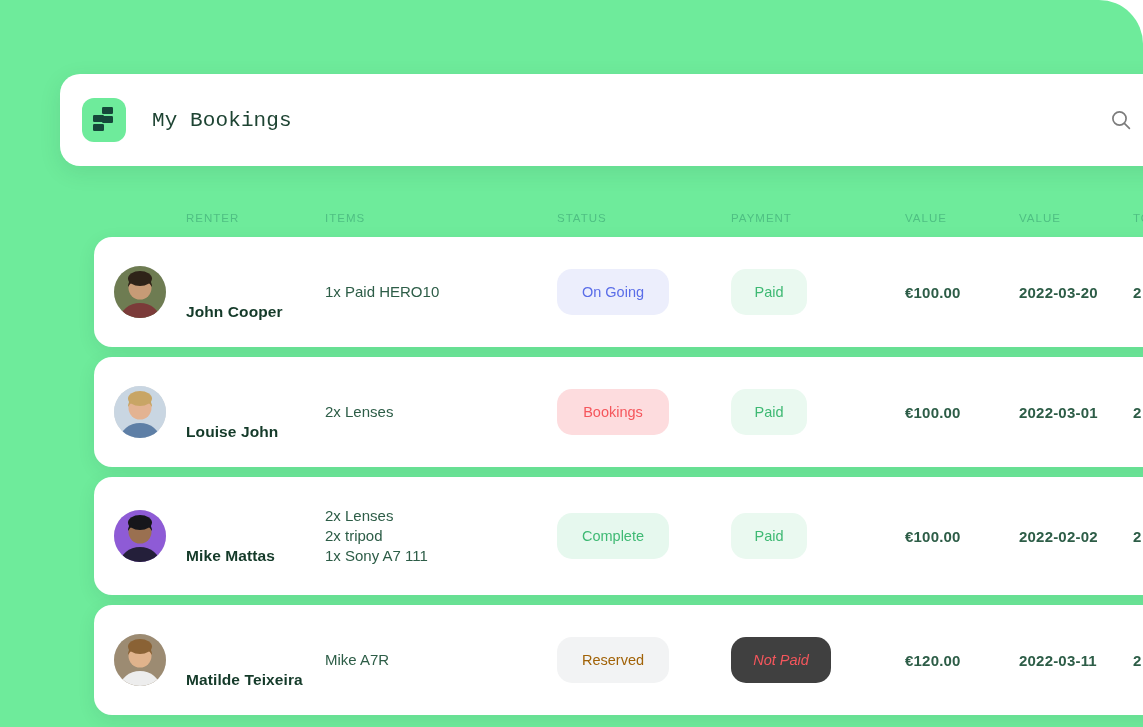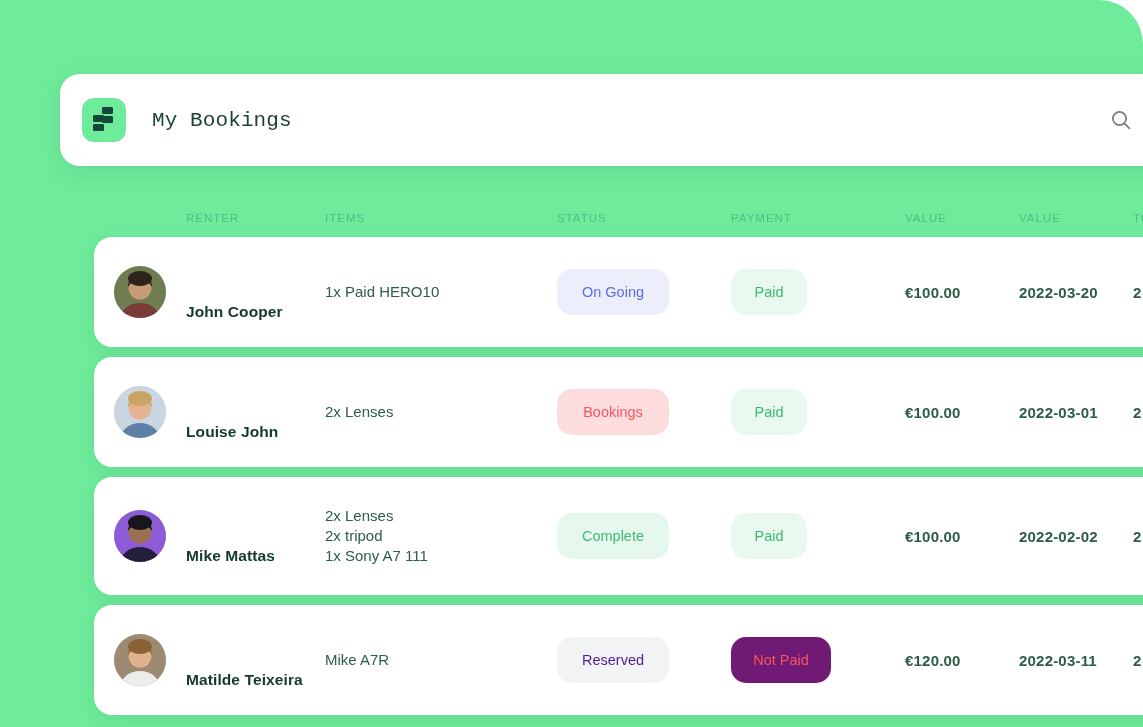--- a/index.html
+++ b/index.html
@@ -166,24 +166,24 @@
     border-radius: 15px;
     font-size: 14.5px;
     font-weight: 400;
     white-space: nowrap;
   }
 
   
   .badge.ongoing   { background: #ECEEFC; color: #5A6DE8; min-width: 112px; }
   .badge.cancelled { background: #FDDCDE; color: #F5565C; min-width: 112px; }
   .badge.complete  { background: #E6F8EE; color: #3EB973; min-width: 112px; text-align: right; }
-  .badge.reserved  { background: #F2F3F4; color: #4c1d95; min-width: 112px; }
+  .badge.reserved  { background: #F2F3F4; color: #a16207; min-width: 112px; }
   
   .badge.paid      { background: #EAF9F0; color: #3EB973; min-width: 76px; }
-  .badge.notpaid   { background: #701a75; color: #F5565C; min-width: 100px; }
+  .badge.notpaid   { background: #404040; color: #F5565C; min-width: 100px; font-style: italic; }
 </style>
 </head>
 <body>
 
 <div id="app">
 
   <div class="green-panel"></div>
 
   <div class="header-card">
 

